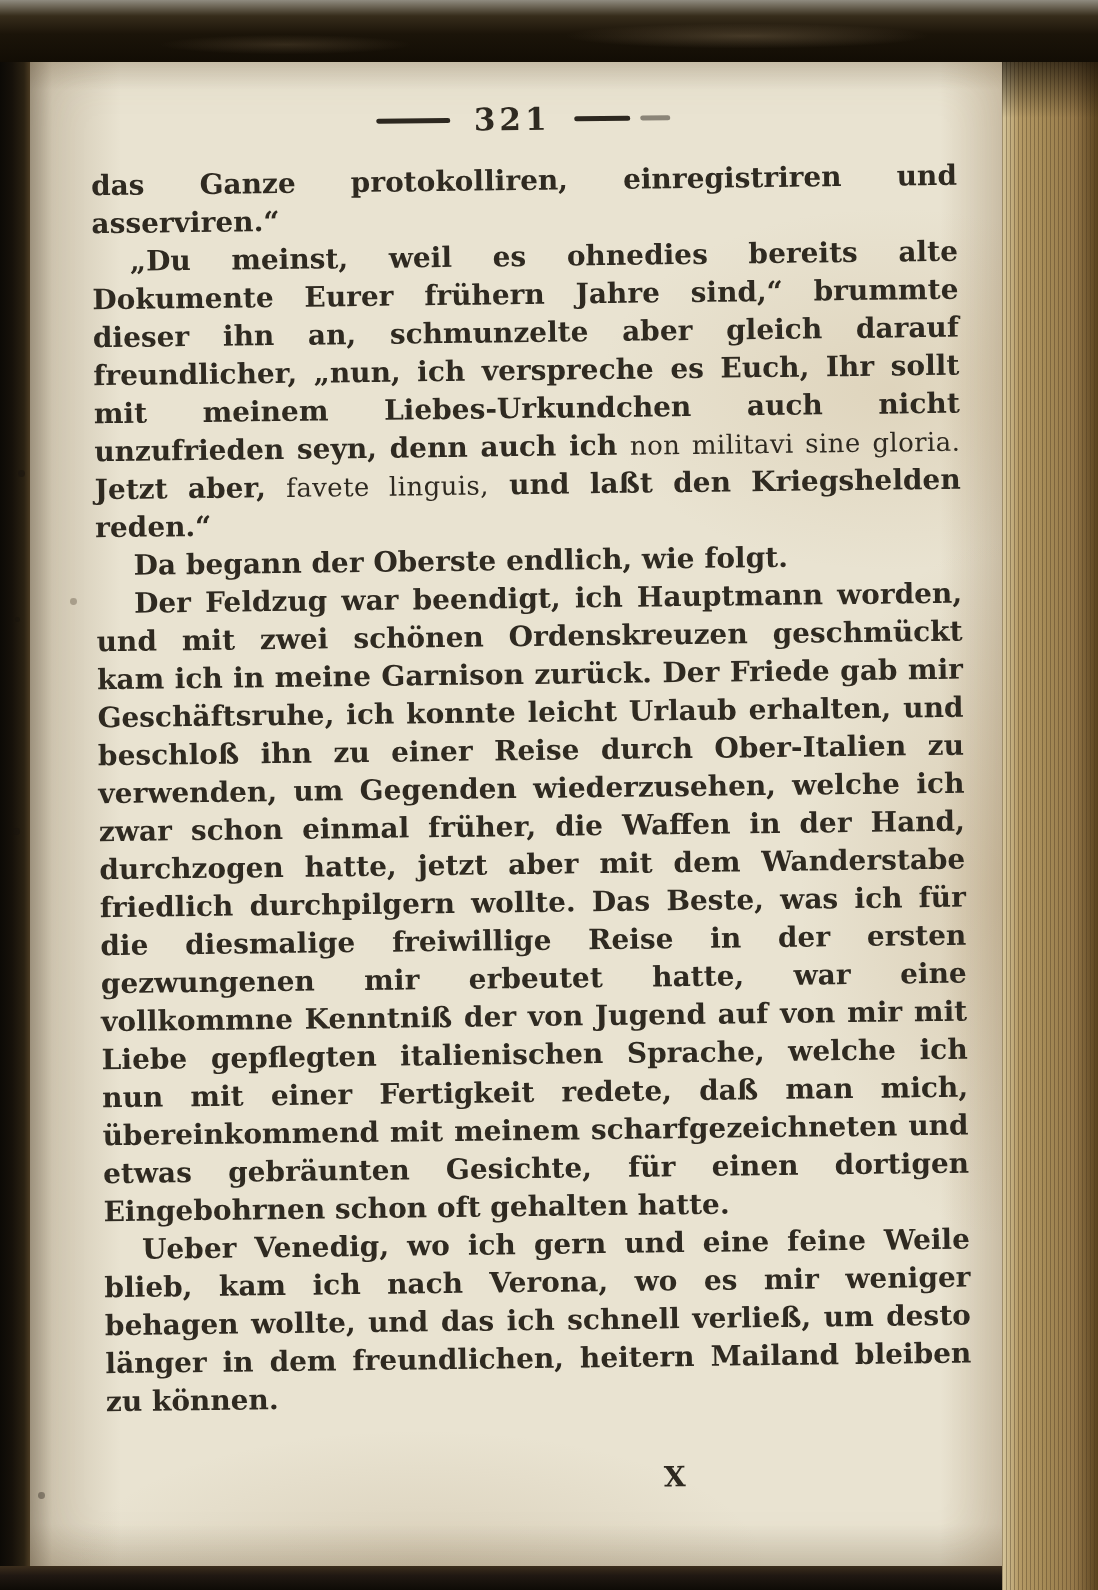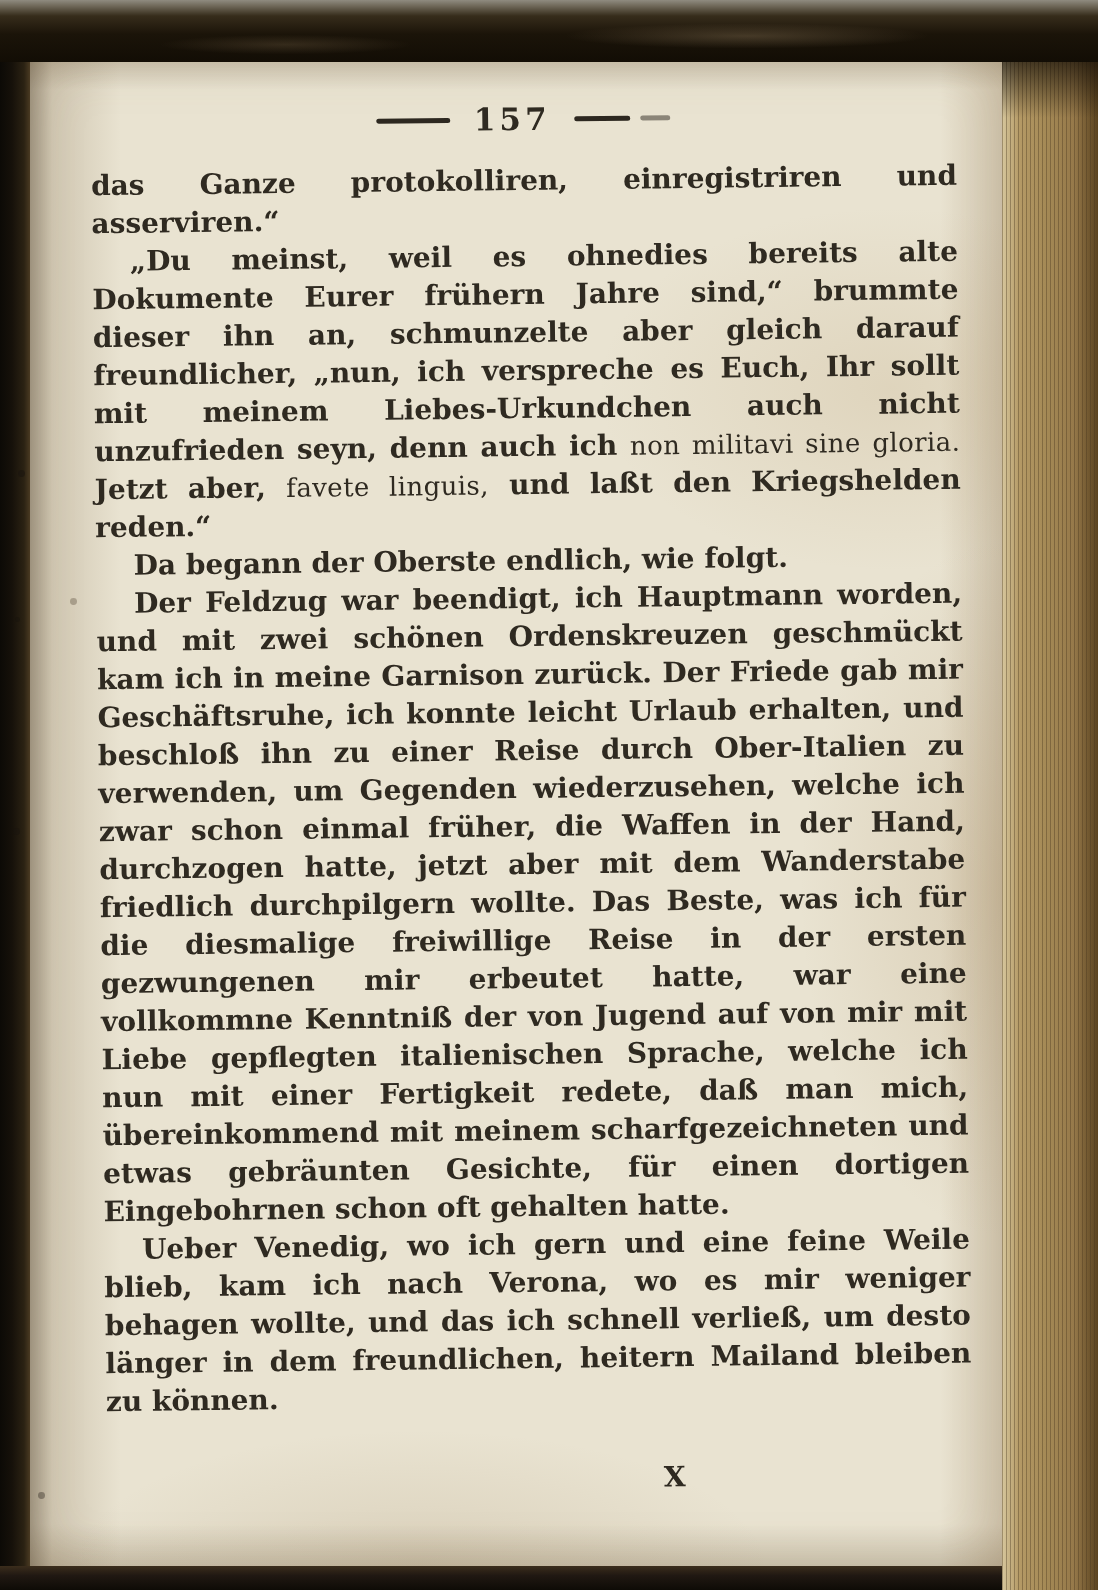--- a/index.html
+++ b/index.html
@@ -105,21 +105,21 @@
   <div class="edge-left"></div>
   <div class="edge-bottom"></div>
   <div class="fore-edge"></div>
   <div class="specks"></div>
 
   <div class="page">
     <div class="text-block">
 
       <div class="pagehead">
         <span class="rule rule-left"></span>
-        <span class="pagenum">157</span>
+        <span class="pagenum">321</span>
         <span class="rule rule-right"></span>
         <span class="rule rule-right-faint"></span>
       </div>
 
       <p class="para">das Ganze protokolliren, einregistriren und asserviren.“</p>
 
       <p class="para indent"><span>„Du meinst, weil es ohnedies bereits alte Dokumente Eurer frühern Jahre sind,“ brummte dieser ihn an, schmunzelte aber gleich darauf freundlicher, „nun, ich verspreche es Euch, Ihr sollt mit meinem Liebes-Urkundchen auch nicht unzufrieden seyn, denn auch ich </span><span class="latin">non militavi sine gloria.</span><span> Jetzt aber, </span><span class="latin">favete linguis,</span><span> und laßt den Kriegshelden reden.“</span></p>
 
       <p class="para indent">Da begann der Oberste endlich, wie folgt.</p>
 

